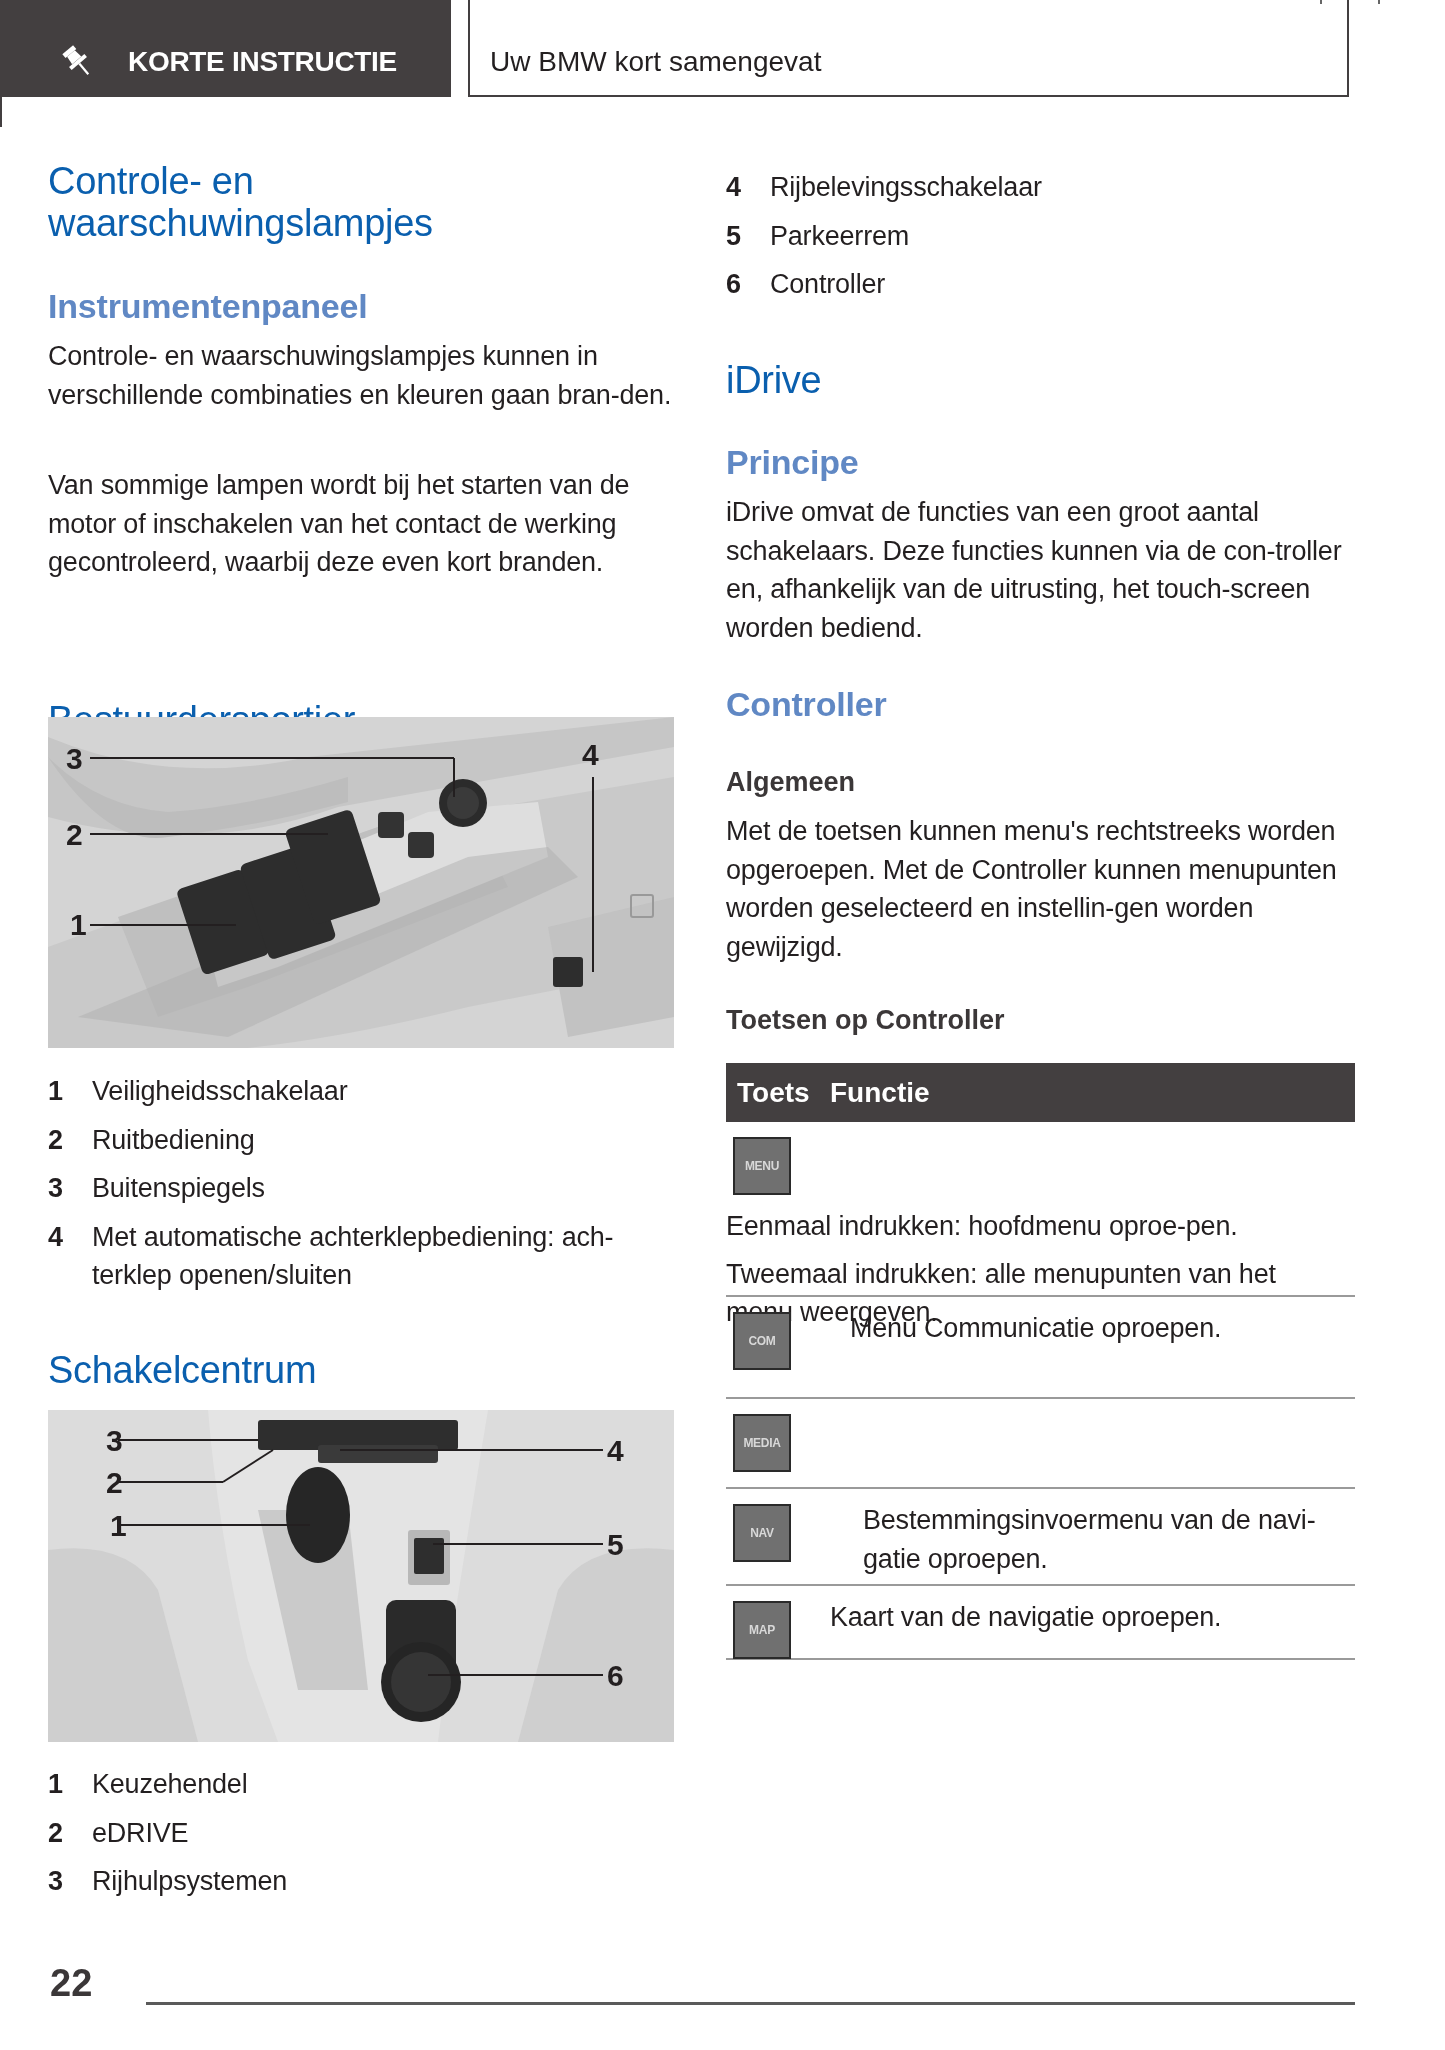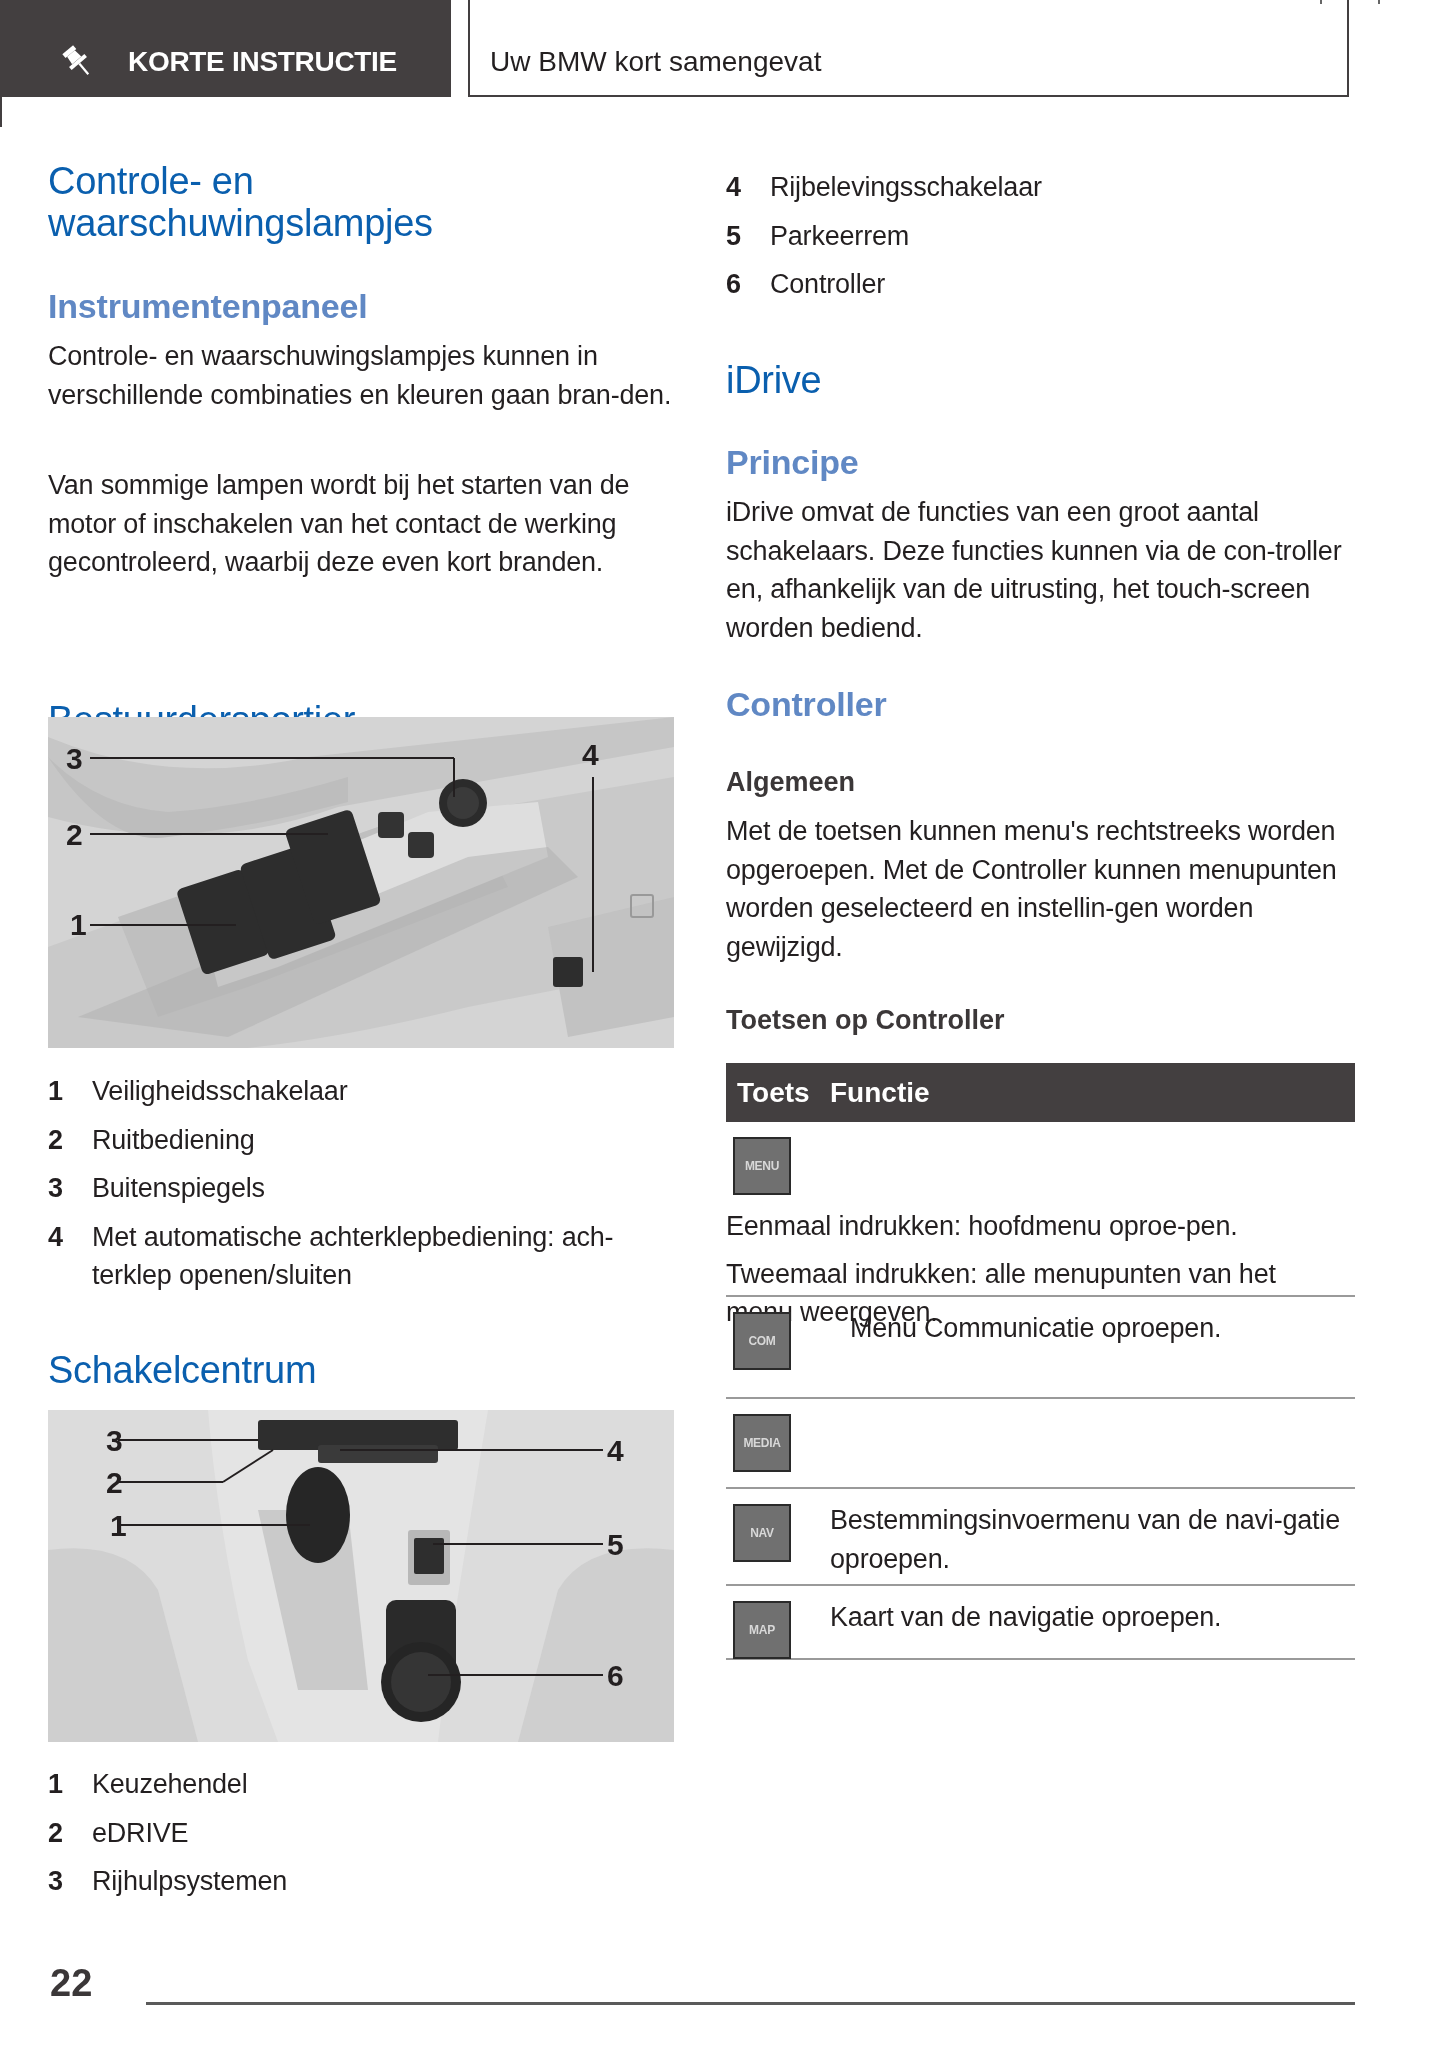--- a/index.html
+++ b/index.html
@@ -217,21 +217,21 @@
       </div>
     <div class="c2">
         <p>Menu Communicatie oproepen.</p>
       </div>
   </div>
   <div class="trow" style="height:90px;">
     <div class="c1">
         <div class="keyicon">MEDIA</div>
       </div>
   </div>
-  <div class="trow" style="height:97px;">
+  <div class="trow" style="height:97px;gap:33px;">
     <div class="c1">
         <div class="keyicon">NAV</div>
       </div>
     <div class="c2">
         <p>Bestemmingsinvoermenu van de navi-gatie oproepen.</p>
       </div>
   </div>
   <div class="trow" style="height:74px;">
     <div class="c1">
         <div class="keyicon">MAP</div>

